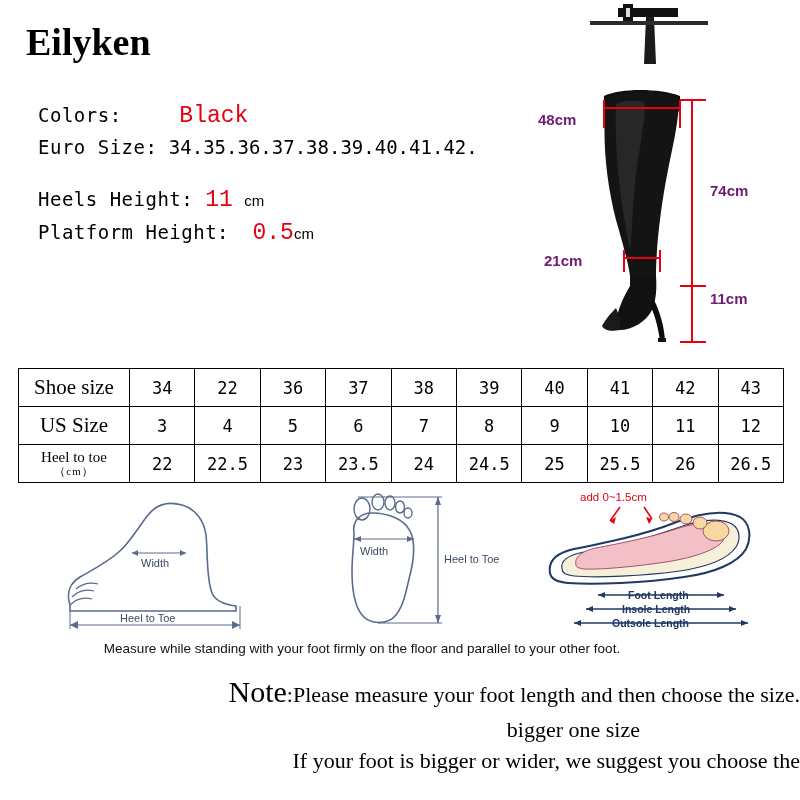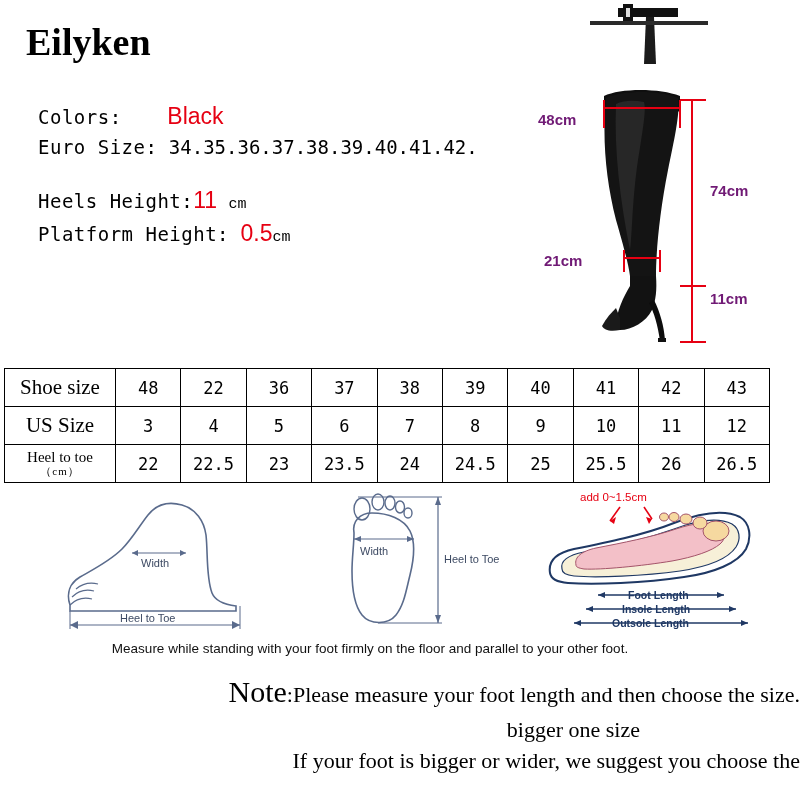--- a/index.html
+++ b/index.html
@@ -47,30 +47,31 @@
     margin-bottom: 10px;
     white-space: nowrap;
   }
   .spec-label {
     font-family: "DejaVu Sans Mono", monospace;
     font-size: 19px;
     letter-spacing: 0.5px;
   }
   .spec-value-red {
     color: #e60012;
-    font-family: Liberation Sans, sans-serif;
+    font-family: Liberation Mono, monospace;
     font-size: 23px;
     font-weight: normal;
+    margin-left: 12px;
   }
   .spec-sizes {
     font-family: "DejaVu Sans Mono", monospace;
     font-size: 19px;
   }
   .unit {
-    font-family: Liberation Mono, monospace;
+    font-family: Liberation Sans, sans-serif;
     font-size: 15px;
   }
   .gap-row { height: 22px; }
 
   
   .boot-area {
     position: absolute;
     left: 520px;
     top: 0px;
     width: 280px;
@@ -81,21 +82,21 @@
     color: #701a75;
     font-family: "Liberation Sans", sans-serif;
     font-size: 15px;
     font-weight: bold;
     white-space: nowrap;
   }
 
   
   .table-wrap {
     position: absolute;
-    left: 4px;
+    left: 18px;
     top: 368px;
     width: 746px;
     border-radius: 13px;
   }
   table.size-table {
     border-collapse: collapse;
     width: 766px;
     table-layout: fixed;
   }
   table.size-table td {
@@ -133,21 +134,21 @@
   .diag {
     position: absolute;
     top: 0;
   }
   .diag-1 { left: 18px; }
   .diag-2 { left: 300px; }
   .diag-3 { left: 516px; }
 
   .measure-note {
     position: absolute;
-    left: 8px;
+    left: 0;
     top: 641px;
     width: 724px;
     text-align: center;
     font-family: "Liberation Sans", sans-serif;
     font-size: 13.5px;
     color: #111;
   }
 
   
   .note-block {
@@ -251,21 +252,21 @@
     <div class="dimlabel" style="left:24px; top:252px;">21cm</div>
     <div class="dimlabel" style="left:190px; top:182px;">74cm</div>
     <div class="dimlabel" style="left:190px; top:290px;">11cm</div>
   </div>
 
   <div class="table-wrap">
     <table class="size-table">
       <tbody>
           <tr>
         <td class="rowhead">Shoe size</td>
-        <td>48</td>
+        <td>34</td>
         <td>22</td>
         <td>36</td>
         <td>37</td>
         <td>38</td>
         <td>39</td>
         <td>40</td>
         <td>41</td>
         <td>42</td>
         <td>43</td>
       </tr>

